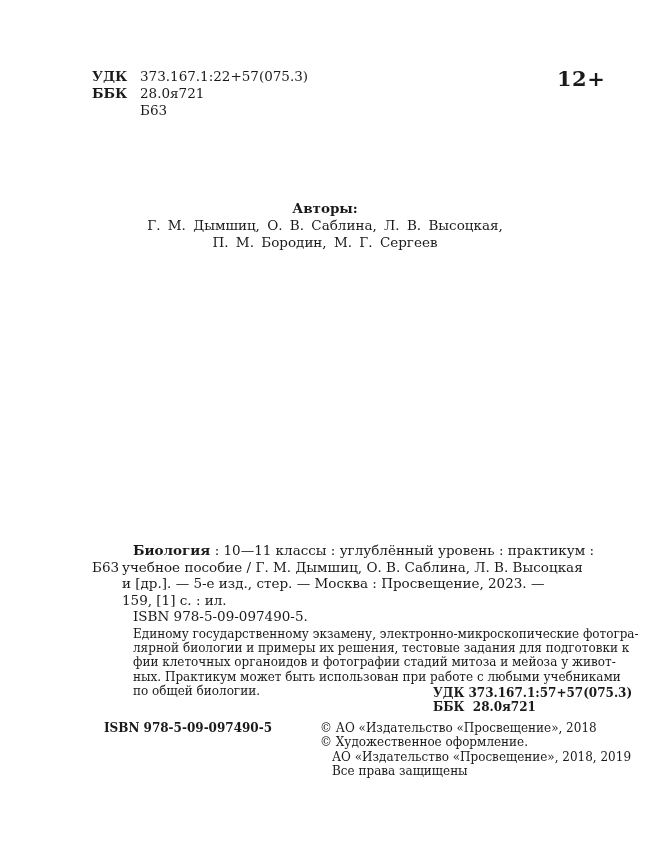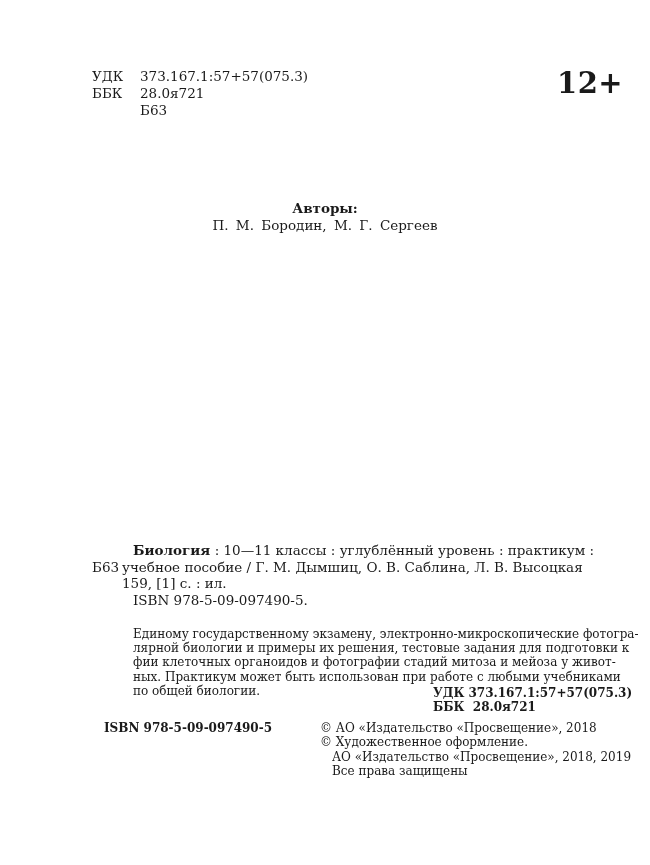--- a/index.html
+++ b/index.html
@@ -16,24 +16,24 @@
       color: #1a1a1a;
     }
     .abs { position: absolute; white-space: nowrap; }
 
     
     .cls {
       left: 92px; top: 68px;
       font-size: 13.5px; line-height: 17px;
     }
     .cls .row { display: flex; }
-    .cls .k { width: 48px; }
+    .cls .k { width: 48px; font-weight: bold; }
     .age {
       left: 557px; top: 66px;
-      font-size: 29px; font-weight: bold;
+      font-size: 21px; font-weight: bold;
       letter-spacing: 0.5px;
     }
 
     
     .authors {
       left: 0; width: 650px; top: 200px;
       text-align: center;
       font-size: 13.5px; line-height: 17px;
       word-spacing: 3px;
     }
@@ -73,45 +73,47 @@
       font-size: 12px; line-height: 14.3px;
     }
     .copy .ind { padding-left: 12px; }
   </style>
 </head>
 <body>
 
 <div class="abs cls">
   <div class="row">
     <span class="k">УДК</span>
-    <span>373.167.1:57+57(075.3)</span>
+    <span>373.167.1:22+57(075.3)</span>
   </div>
   <div class="row">
     <span class="k">ББК</span>
     <span>28.0я721</span>
   </div>
   <div class="row">
     <span class="k"></span>
     <span>Б63</span>
   </div>
 </div>
 
 <div class="abs age">12+</div>
 
 <div class="abs authors">
   <div class="hd">Авторы:</div>
+  <div>Г. М. Дымшиц, О. В. Саблина, Л. В. Высоцкая,</div>
   <div>П. М. Бородин, М. Г. Сергеев</div>
 </div>
 
 <div class="abs bib">
   <div class="line indent1">
     <span><span class="bold">Биология</span><span> : 10—11 классы : углублённый уровень : практикум :</span></span>
   </div>
   <span class="b63">Б63</span>
   <div class="line" style="padding-left:30px">учебное пособие / Г. М. Дымшиц, О. В. Саблина, Л. В. Высоцкая</div>
+  <div class="line" style="padding-left:30px">и [др.]. — 5-е изд., стер. — Москва : Просвещение, 2023. —</div>
   <div class="line" style="padding-left:30px">159, [1] с. : ил.</div>
   <div class="line indent1">ISBN 978-5-09-097490-5.</div>
 </div>
 
 <div class="abs annot">
   <span class="line">Единому государственному экзамену, электронно-микроскопические фотогра-</span>
   <span class="line">лярной биологии и примеры их решения, тестовые задания для подготовки к</span>
   <span class="line">фии клеточных органоидов и фотографии стадий митоза и мейоза у живот-</span>
   <span class="line">ных. Практикум может быть использован при работе с любыми учебниками</span>
   <span class="line last">по общей биологии.</span>

